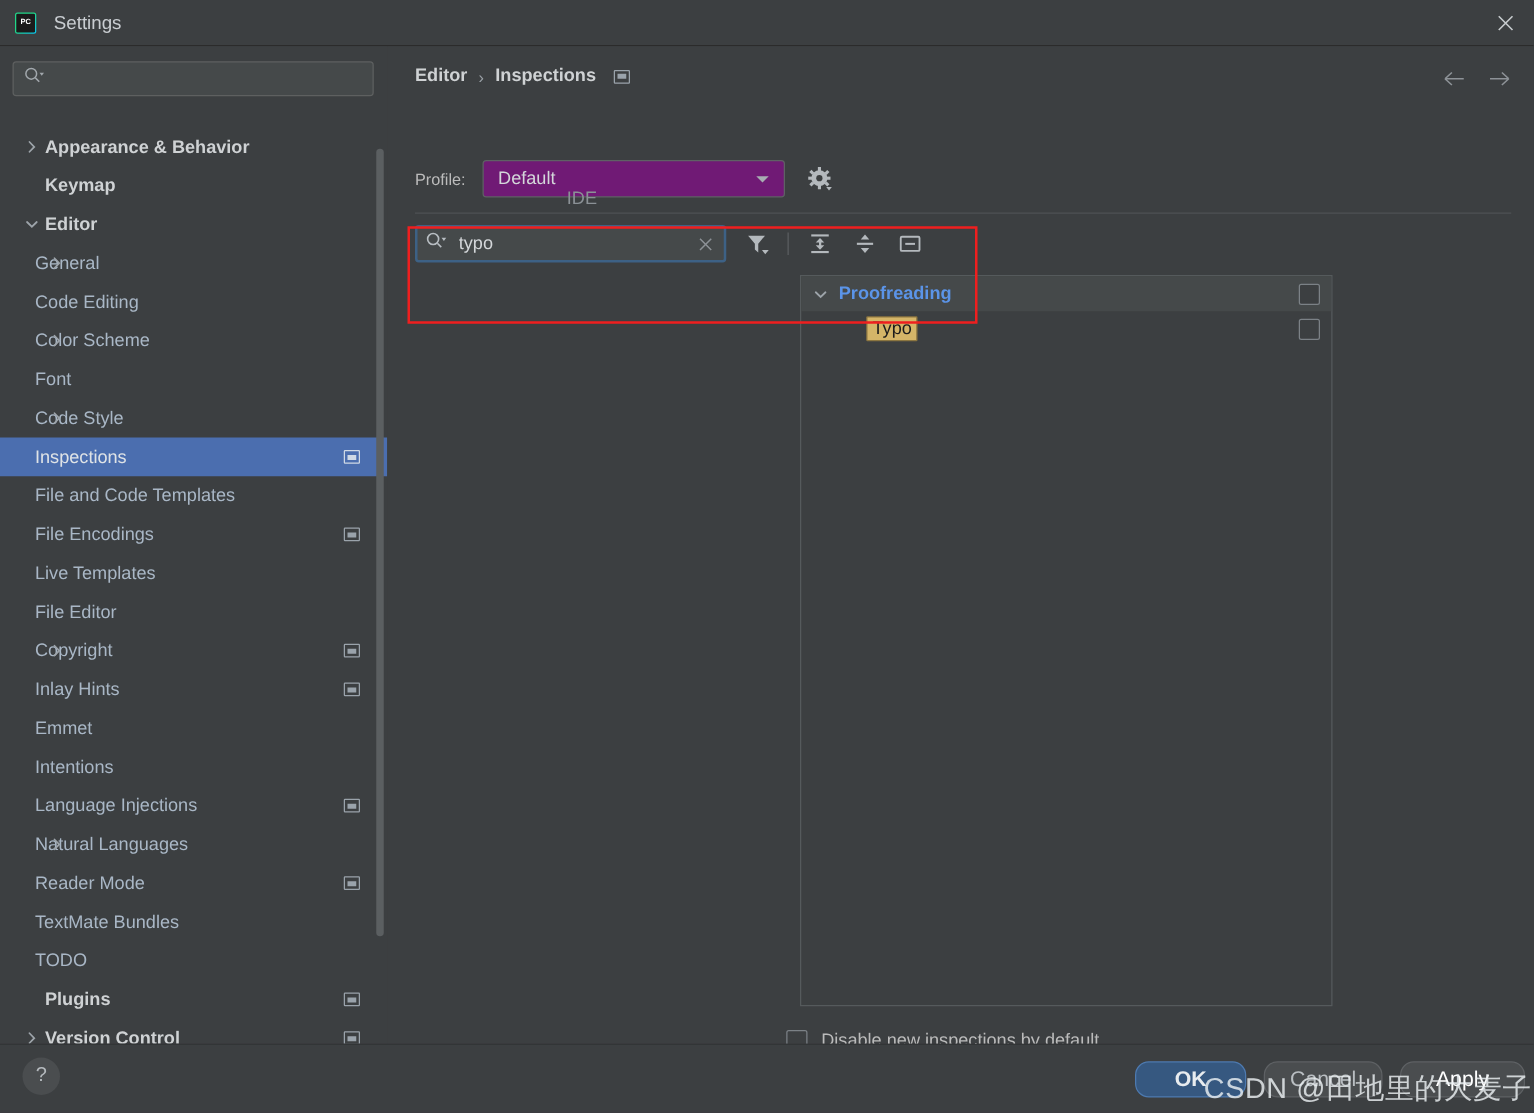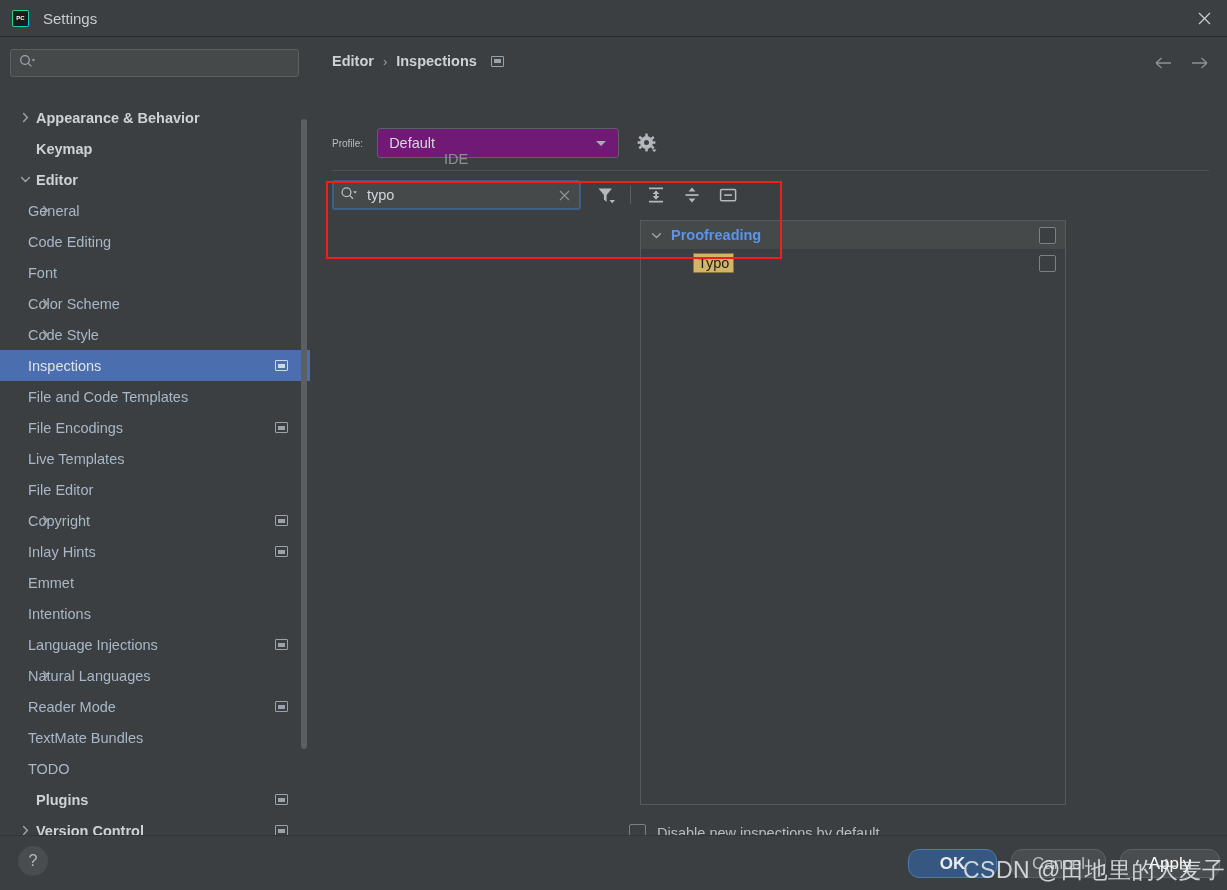--- a/index.html
+++ b/index.html
@@ -167,21 +167,21 @@
     width: 24px; height: 24px;
     display: flex; align-items: center; justify-content: center;
     cursor: pointer;
   }
 
   .profile-row {
     position: absolute;
     left: 22px; top: 91px;
     display: flex; align-items: center;
   }
-  .profile-label { font-size: 10px; color: #bbbbbb; }
+  .profile-label { font-size: 13px; color: #bbbbbb; }
   .combo {
     margin-left: 14px;
     width: 242px; height: 30px;
     background: #701a75;
     border: 1px solid #5e6164;
     border-radius: 3px;
     display: flex; align-items: center;
     position: relative;
     cursor: pointer;
   }
@@ -425,29 +425,29 @@
             <svg width="11" height="11" viewBox="0 0 11 11">
               <path d="M3.6 1.6 L7.4 5.5 L3.6 9.4" stroke="#9da4aa" stroke-width="1.4" fill="none" stroke-linecap="round"></path>
             </svg>
           </span>
           <span class="lbl">General</span>
         </div>
         <div class="trow l1">
           <span class="lbl">Code Editing</span>
         </div>
         <div class="trow l1">
+          <span class="arrow">
+            <svg width="11" height="11" viewBox="0 0 11 11">
+              <path d="M3.6 1.6 L7.4 5.5 L3.6 9.4" stroke="#9da4aa" stroke-width="1.4" fill="none" stroke-linecap="round"></path>
+            </svg>
+          </span>
+          <span class="lbl">Color Scheme</span>
+        </div>
+        <div class="trow l1">
           <span class="lbl">Font</span>
-        </div>
-        <div class="trow l1">
-          <span class="arrow">
-            <svg width="11" height="11" viewBox="0 0 11 11">
-              <path d="M3.6 1.6 L7.4 5.5 L3.6 9.4" stroke="#9da4aa" stroke-width="1.4" fill="none" stroke-linecap="round"></path>
-            </svg>
-          </span>
-          <span class="lbl">Color Scheme</span>
         </div>
         <div class="trow l1">
           <span class="arrow">
             <svg width="11" height="11" viewBox="0 0 11 11">
               <path d="M3.6 1.6 L7.4 5.5 L3.6 9.4" stroke="#9da4aa" stroke-width="1.4" fill="none" stroke-linecap="round"></path>
             </svg>
           </span>
           <span class="lbl">Code Style</span>
         </div>
         <div class="trow l1 sel">

